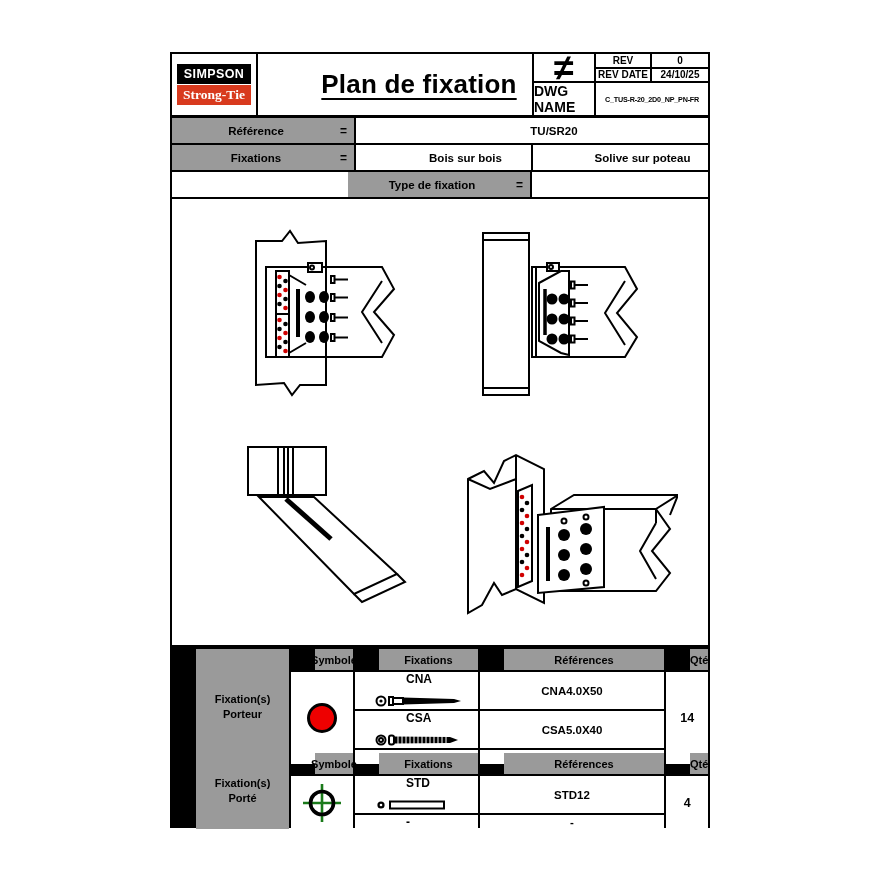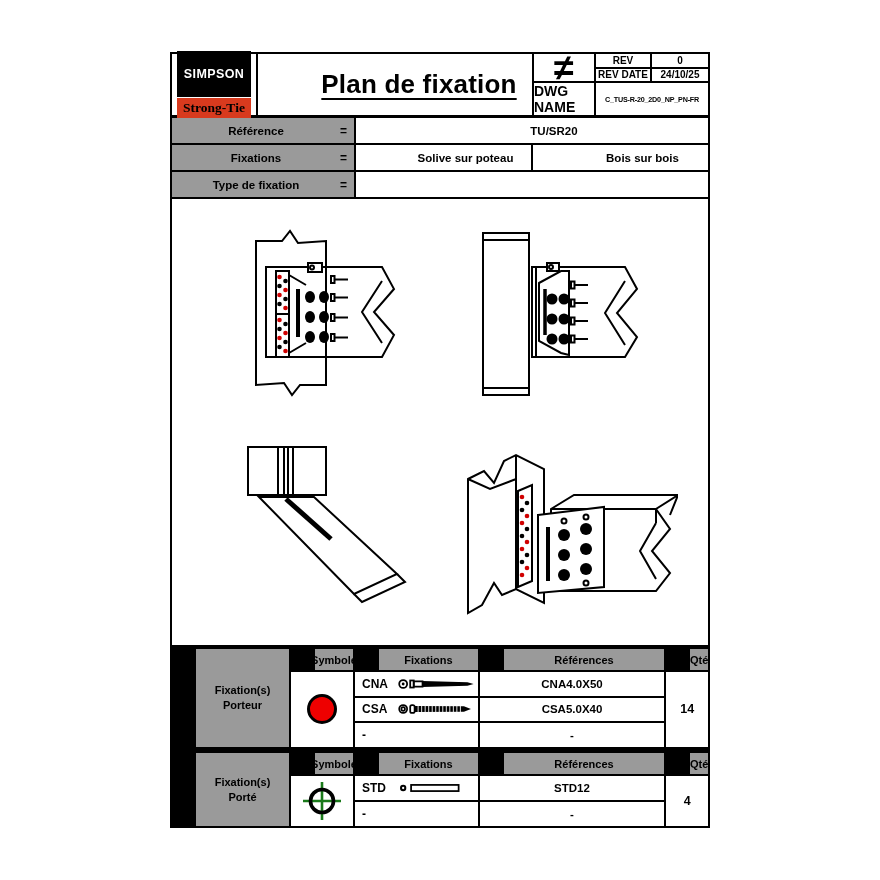--- a/index.html
+++ b/index.html
@@ -2,34 +2,34 @@
 <html><head>
 <meta charset="utf-8">
 <style>
   * { box-sizing: border-box; margin: 0; padding: 0; }
   html,body { width:880px; height:880px; background:#ffffff; font-family:"Liberation Sans",sans-serif; color:#000; }
   .sheet { position:absolute; left:170px; top:52px; width:540px; height:776px; border:2px solid #000; background:#fff; }
 
   
   .hdr { height:64px; display:flex; border-bottom:3px solid #000; }
   .logo-cell { width:86px; border-right:2px solid #000; display:flex; flex-direction:column; justify-content:center; padding:4px 5px; gap:1px; }
-  .logo-simpson { background:#000; color:#fff; text-align:center; font-weight:bold; font-size:12.5px; padding:16px 0; letter-spacing:.4px; }
-  .logo-strongtie { background:#d83a1e; color:#000000; text-align:center; font-weight:bold; font-size:13.5px; font-family:"Liberation Serif",serif; padding:2px 0; }
+  .logo-simpson { background:#000; color:#fff; text-align:center; font-weight:bold; font-size:12.5px; padding:3px 0; letter-spacing:.4px; }
+  .logo-strongtie { background:#d83a1e; color:#ffffff; text-align:center; font-weight:bold; font-size:13.5px; font-family:"Liberation Serif",serif; padding:2px 0; }
   .title-cell { flex:1; display:flex; align-items:center; justify-content:center;margin-left:48px; }
   .title-text { font-size:26px; font-weight:bold; text-decoration:underline; text-underline-offset:5px; text-decoration-thickness:2px; letter-spacing:.2px; }
   .rev-block { width:176px; border-left:2px solid #000; display:grid; grid-template-columns:60px 54px 1fr; grid-template-rows:1fr 1fr 1.1fr; gap:2px; background:#000; }
   .rb { background:#fff; display:flex; align-items:center; justify-content:center; font-weight:bold; }
   .rb-sym { grid-row:1/3; grid-column:1; font-size:36px; font-weight:bold; line-height:1; }
   .rb-lab { font-size:10px; }
   .rb-val { font-size:10px; }
   .rb-dwglab { grid-row:3; grid-column:1; font-size:14px; }
   .rb-dwgval { grid-row:3; grid-column:2/4; font-size:7.2px; letter-spacing:-.2px; }
 
   
-  .info-row { display:flex; height:27px; border-bottom:2px solid #000; }
+  .info-row { display:flex; height:27px; border-bottom:2px solid #000;justify-content:center; }
   .info-label { width:184px; background:#9a9a9a; border-right:2px solid #000; display:flex; align-items:center; font-weight:bold; font-size:11.5px; }
   .info-label .lbl { flex:1; text-align:center; }
   .info-label .eq { padding-right:7px; font-size:12px; }
   .info-vals { flex:1; display:flex; }
   .info-val { flex:1; display:flex; align-items:center; justify-content:center; font-weight:bold; font-size:11.5px;padding-left:44px; }
   .info-val + .info-val { border-left:2px solid #000; }
 
   
   .draw-area { position:relative; height:448px; background:#fff; border-bottom:2px solid #000; overflow:hidden; }
   .view { position:absolute; }
@@ -40,21 +40,21 @@
   .fix-table { display:grid; grid-template-columns:117px 62px 123px 184px 1fr; gap:2px; background:#000; border-top:2px solid #000; }
   .t1 { height:100px; grid-template-rows:21px 1fr 1fr 1fr; }
   .t2 { height:75px; grid-template-rows:21px 1fr 1fr; }
   .tsep { height:4px; background:#000; }
   .cell { background:#fff; display:flex; align-items:center; justify-content:center; }
   .gray { background:#9a9a9a;margin-left:24px; }
   .th { font-weight:bold; font-size:11px; }
   .group-cell { grid-row:1/-1; grid-column:1; flex-direction:column; font-weight:bold; font-size:11px; line-height:1.35; }
   .sym-cell { grid-row:2/-1; grid-column:2; }
   .qty-cell { grid-row:2/-1; grid-column:5; font-weight:bold; font-size:12.5px; }
-  .fx-cell { justify-content:flex-start; padding-left:7px; gap:7px; }
+  .fx-cell { justify-content:flex-start; padding-left:7px; gap:7px;flex-direction:column; }
   .fx-code { font-weight:bold; font-size:12px; min-width:28px; }
   .ref-cell { font-weight:bold; font-size:11.5px; }
   .sym-red { width:30px; height:30px; border-radius:50%; background:#ee0000; border:3px solid #000; }
 </style>
 </head>
 <body>
 
 <div class="sheet">
 
   <div class="hdr">
@@ -84,22 +84,22 @@
     <div class="info-vals">
       <div class="info-val">TU/SR20</div>
     </div>
   </div>
   <div class="info-row">
     <div class="info-label">
       <span class="lbl">Fixations</span>
       <span class="eq">=</span>
     </div>
     <div class="info-vals">
+      <div class="info-val">Bois sur bois</div>
       <div class="info-val">Solive sur poteau</div>
-      <div class="info-val">Bois sur bois</div>
     </div>
   </div>
   <div class="info-row">
     <div class="info-label">
       <span class="lbl">Type de fixation</span>
       <span class="eq">=</span>
     </div>
   </div>
 
   <div class="draw-area">

